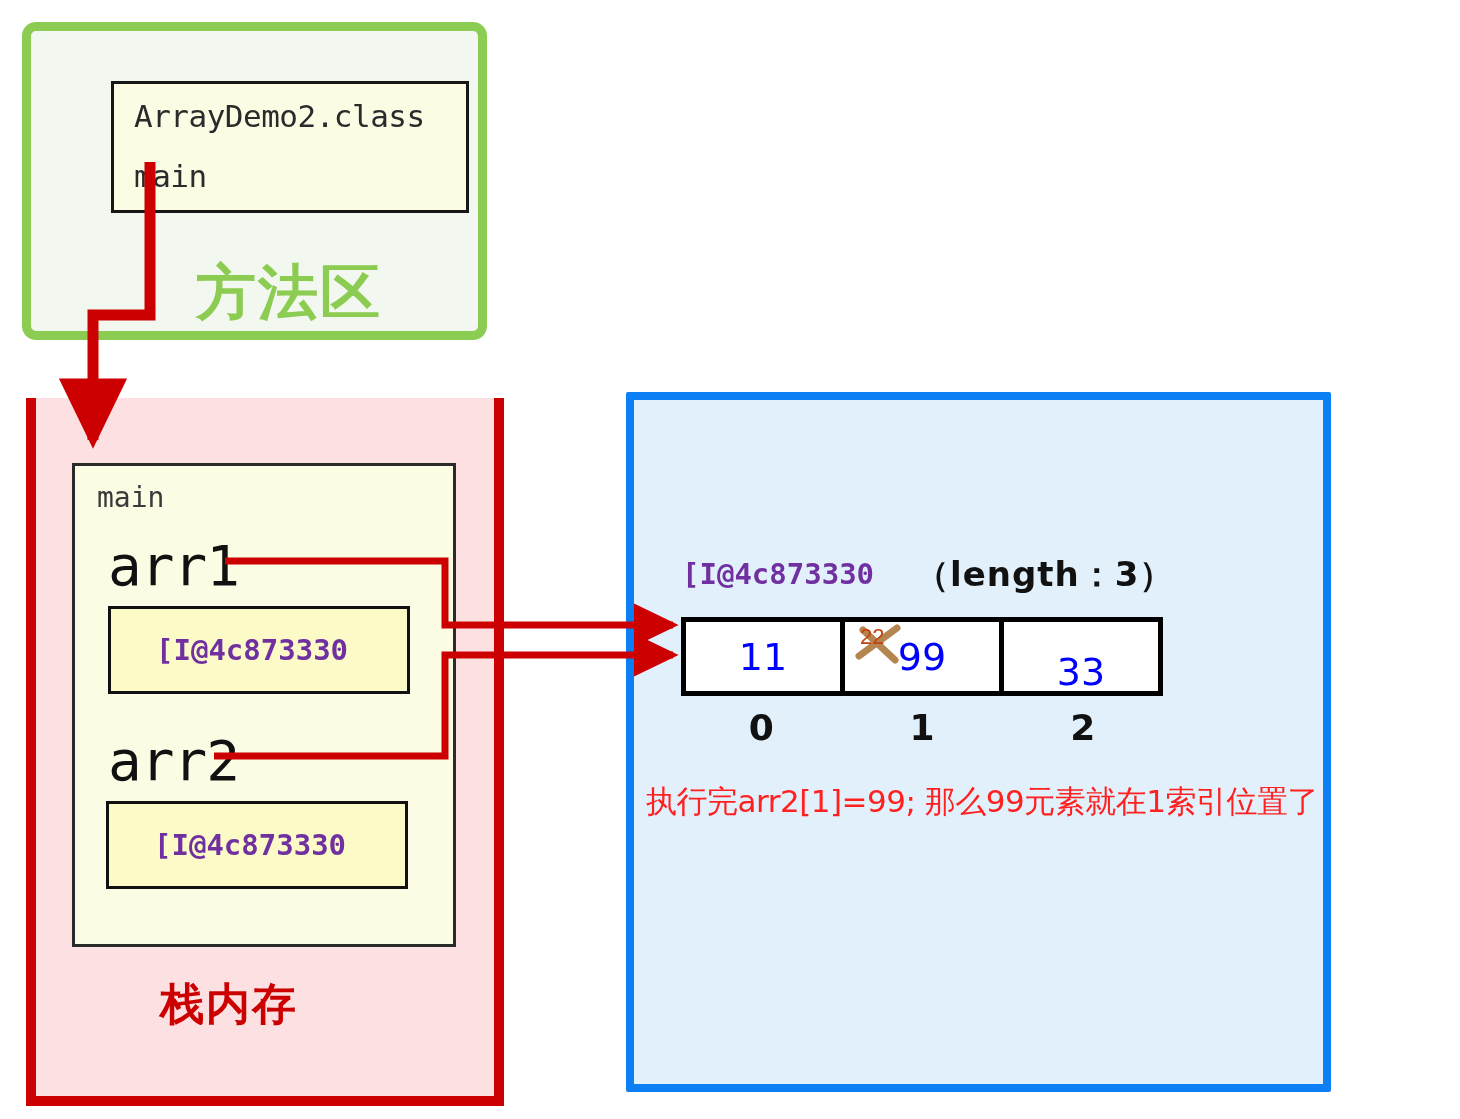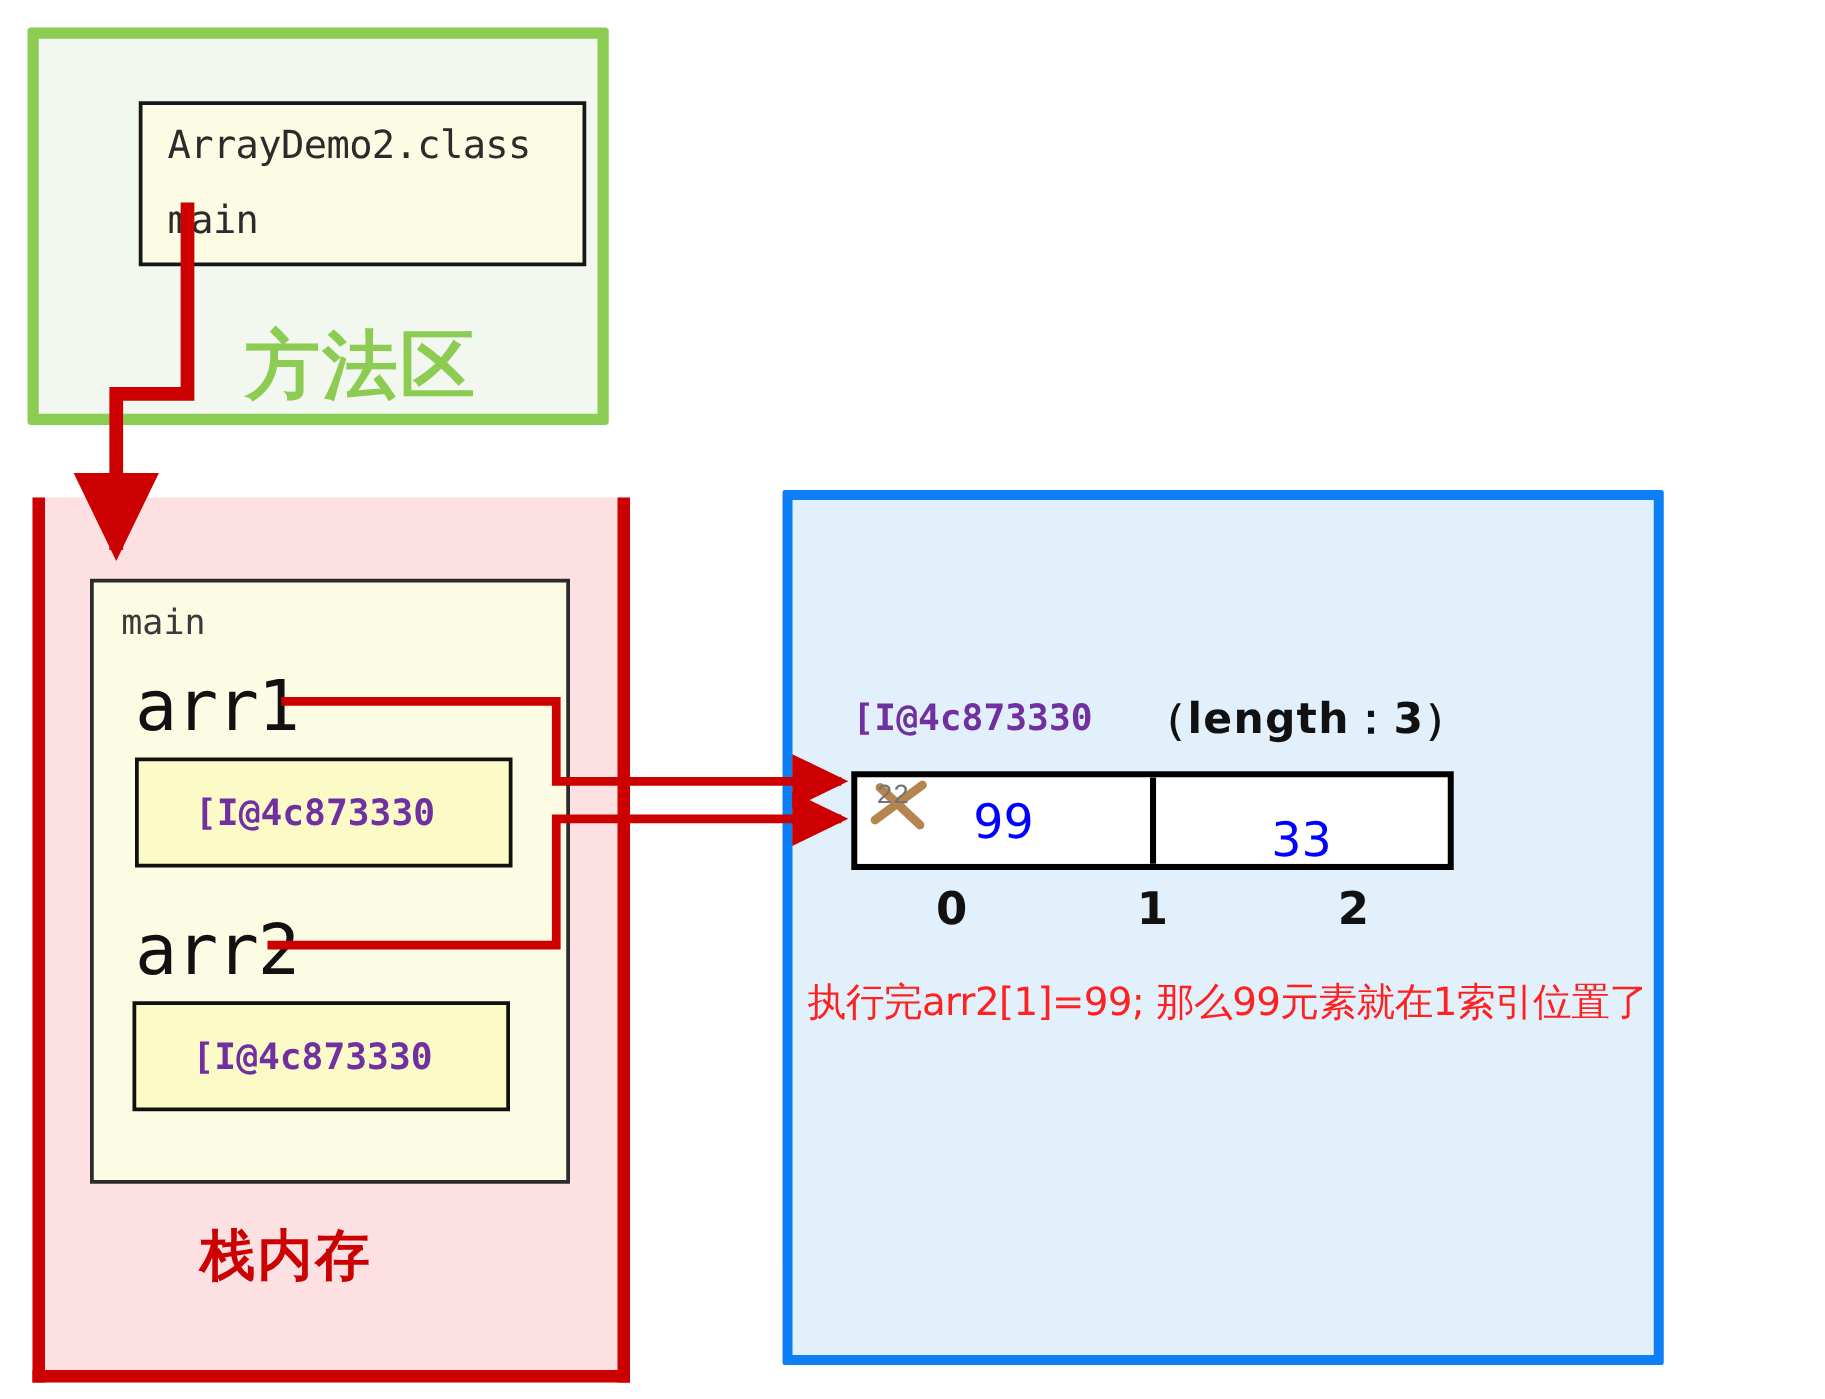--- a/index.html
+++ b/index.html
@@ -21,21 +21,21 @@
   
   .method-area {
     position: absolute;
     left: 22px;
     top: 22px;
     width: 465px;
     height: 318px;
     box-sizing: border-box;
     background: #f2f8ef;
     border: 9px solid #8dcc52;
-    border-radius: 3px;
+    border-radius: 14px;
   }
   .class-box {
     position: absolute;
     left: 80px;
     top: 50px;
     width: 358px;
     height: 132px;
     box-sizing: border-box;
     background: #fcfbe3;
     border: 3px solid #171717;
@@ -203,23 +203,23 @@
     position: absolute;
     left: 8px;
     top: 0px;
     width: 58px;
     height: 44px;
   }
   .struck .old {
     position: absolute;
     left: 7px;
     top: 4px;
-    font-family: Liberation Mono, monospace;
+    font-family: Liberation Sans, sans-serif;
     font-size: 22px;
-    color: #737373;
+    color: #c2410c;
     line-height: 1;
   }
   .index-row {
     position: absolute;
     left: 681px;
     top: 707px;
     width: 482px;
     height: 44px;
     display: flex;
   }
@@ -293,20 +293,23 @@
   </div>
 
   <div class="stack-label">栈内存</div>
 
   <div class="heap-area"></div>
 
   <div class="heap-addr">[I@4c873330</div>
   <div class="heap-length">（length：3）</div>
 
   <div class="array-row">
+    <div class="array-cell">
+      <span class="cell-value">11</span>
+    </div>
     <div class="array-cell">
       <span class="struck">
         <span class="old">22</span>
         <svg width="58" height="44" viewBox="0 0 58 44">
           <path d="M6 34 L44 6" stroke="#b5854f" stroke-width="7" stroke-linecap="round" fill="none"></path>
           <path d="M10 8 L42 38" stroke="#b5854f" stroke-width="7" stroke-linecap="round" fill="none"></path>
         </svg>
       </span>
       <span class="cell-value">99</span>
     </div>

